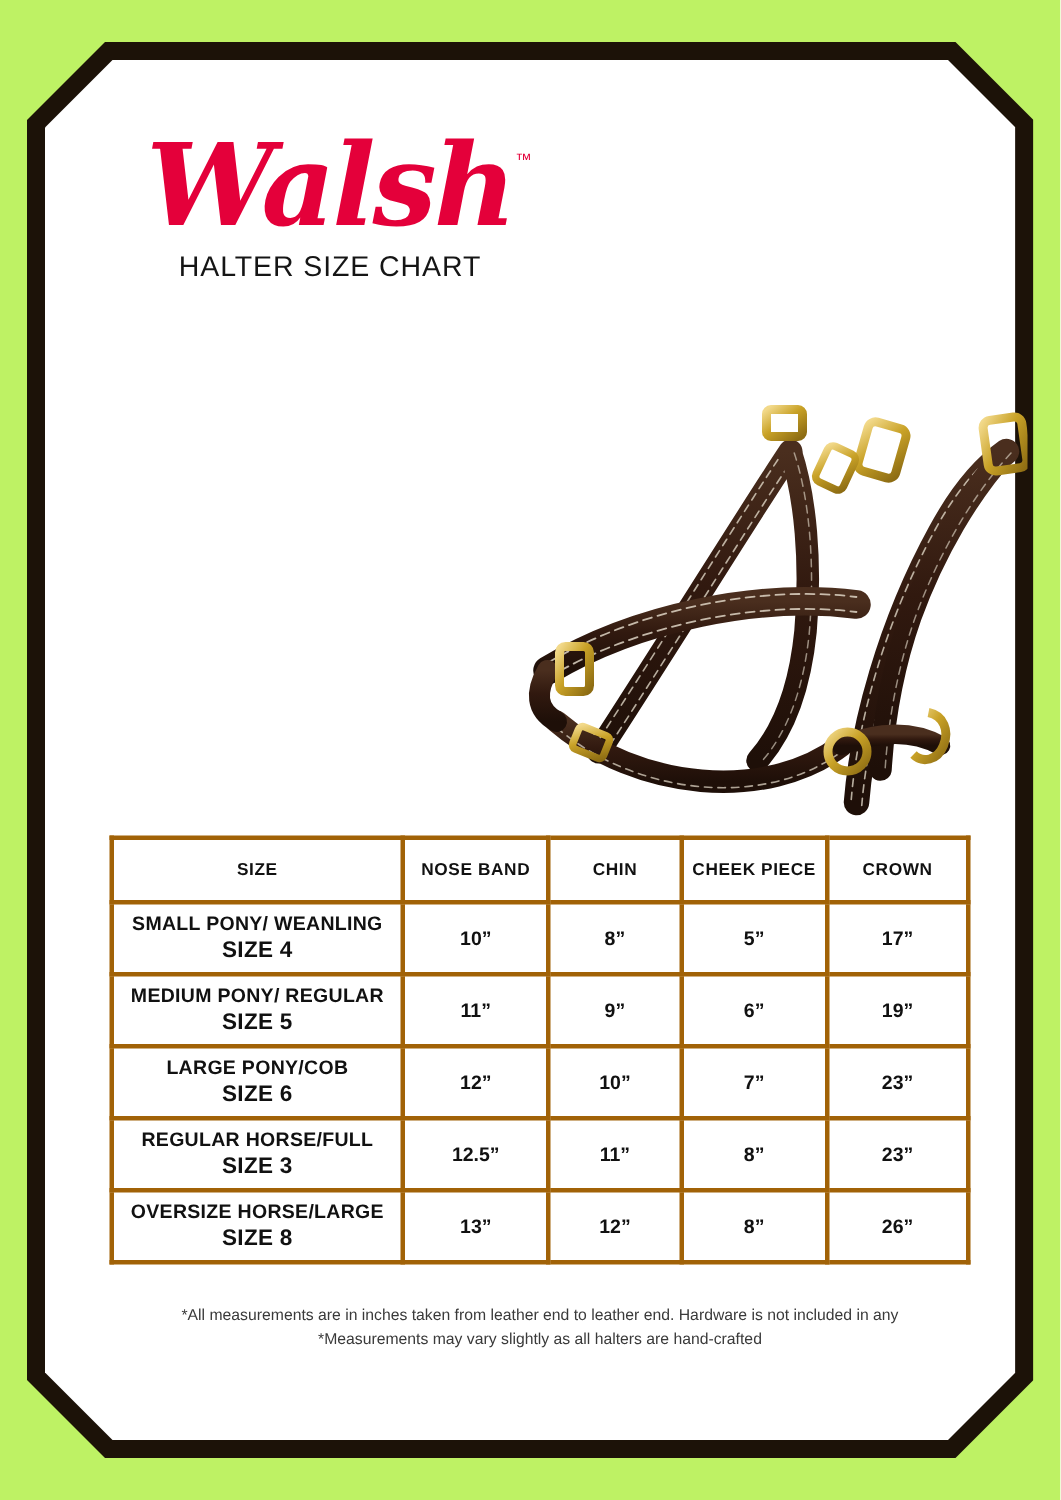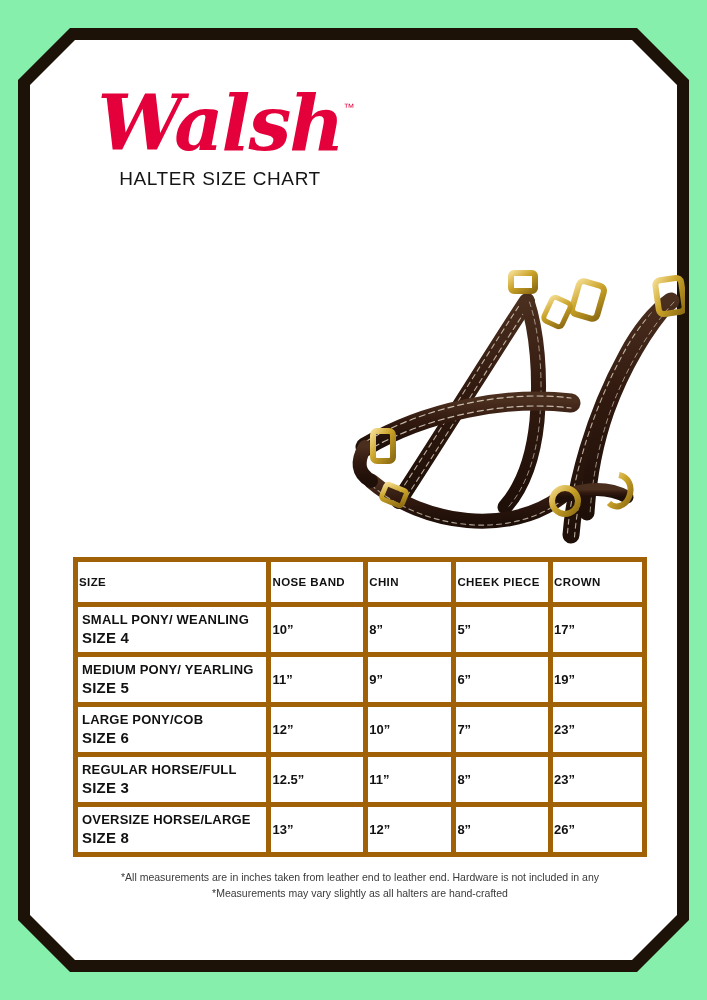--- a/index.html
+++ b/index.html
@@ -14,21 +14,21 @@
     position: relative;
     overflow: hidden;
   }
 
   
   .page {
     position: absolute;
     left: 0; top: 0;
     width: 707px;
     height: 1000px;
-    background: #86efac;
+    background: #bef264;
   }
   .frame-outer {
     position: absolute;
     left: 18px;
     top: 28px;
     width: 671px;
     height: 944px;
     background: #1c1208;
     -webkit-clip-path: polygon(52px 0, calc(100% - 52px) 0, 100% 52px, 100% calc(100% - 52px), calc(100% - 52px) 100%, 52px 100%, 0 calc(100% - 52px), 0 52px);
     clip-path: polygon(52px 0, calc(100% - 52px) 0, 100% 52px, 100% calc(100% - 52px), calc(100% - 52px) 100%, 52px 100%, 0 calc(100% - 52px), 0 52px);
@@ -109,22 +109,22 @@
     top: 517px;
     width: 574px;
   }
   table.size-chart {
     border-collapse: collapse;
     width: 100%;
     table-layout: fixed;
   }
   table.size-chart th,
   table.size-chart td {
-    border: 5px solid #a16207;
-    text-align: left;
+    border: 3px solid #a16207;
+    text-align: center;
     vertical-align: middle;
     color: #111111;
   }
   table.size-chart th {
     height: 38px;
     font-size: 11.5px;
     font-weight: bold;
     letter-spacing: 0.4px;
   }
   table.size-chart td {
@@ -259,21 +259,21 @@
               <div>SMALL PONY/ WEANLING</div>
               <div class="lbl-size">SIZE 4</div>
             </td>
             <td>10”</td>
             <td>8”</td>
             <td>5”</td>
             <td>17”</td>
           </tr>
           <tr>
             <td class="label-cell">
-              <div>MEDIUM PONY/ YEARLING</div>
+              <div>MEDIUM PONY/ REGULAR</div>
               <div class="lbl-size">SIZE 5</div>
             </td>
             <td>11”</td>
             <td>9”</td>
             <td>6”</td>
             <td>19”</td>
           </tr>
           <tr>
             <td class="label-cell">
               <div>LARGE PONY/COB</div>

